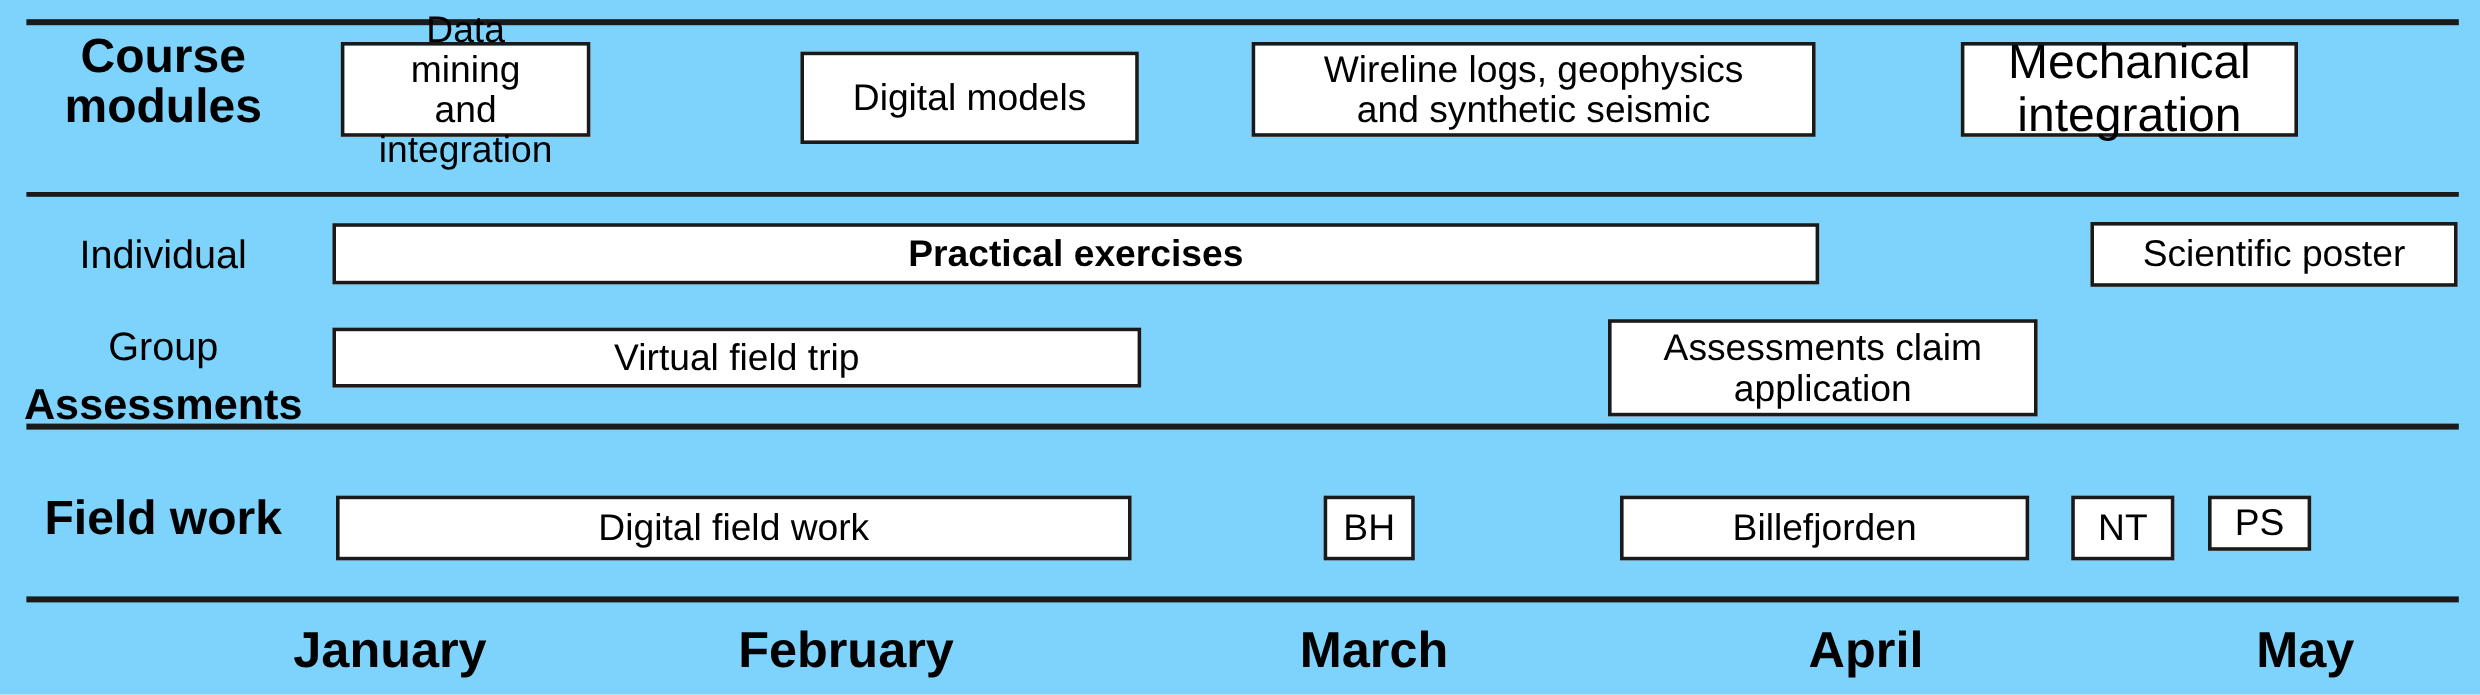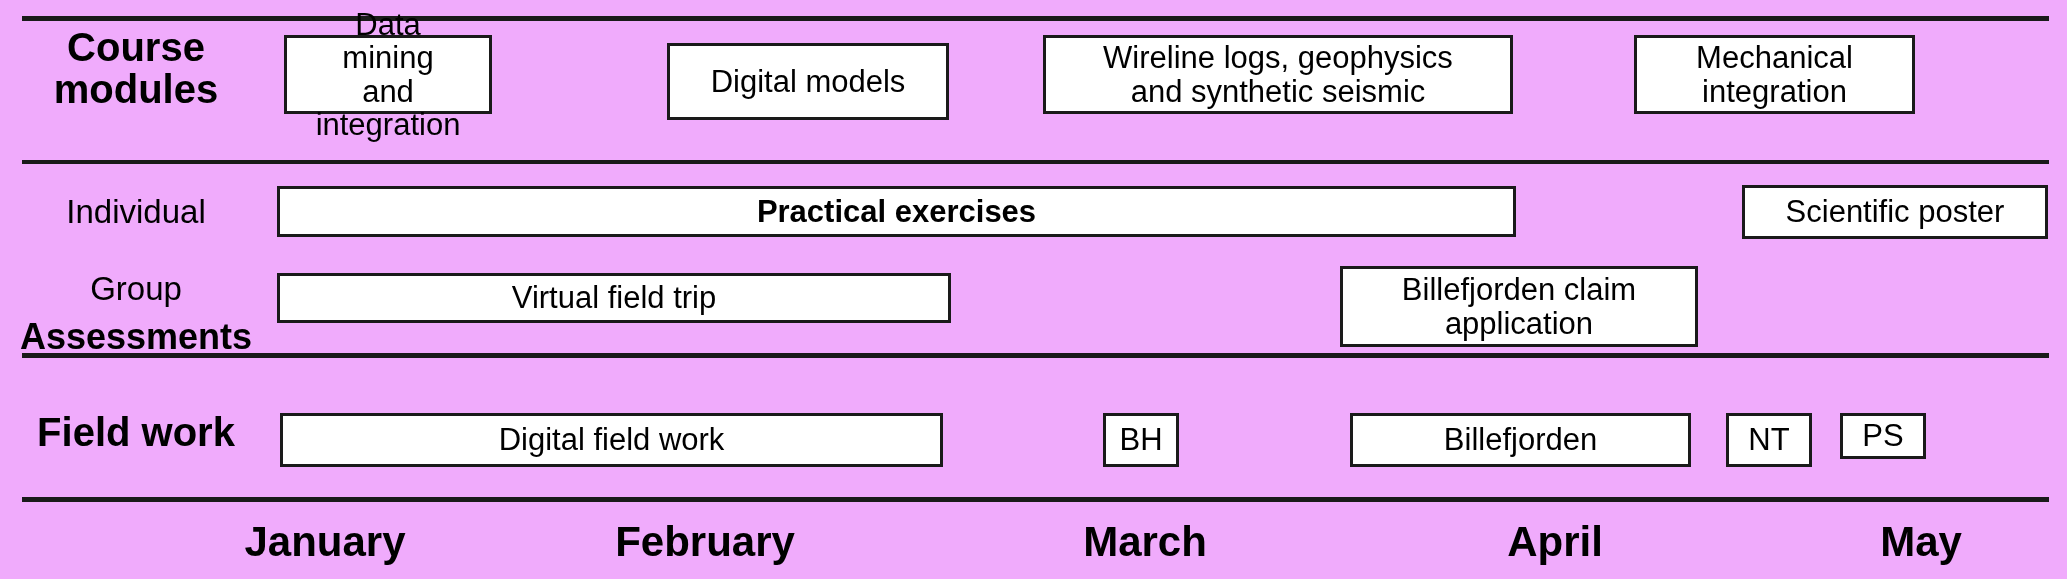--- a/index.html
+++ b/index.html
@@ -8,21 +8,21 @@
     background: #ffffff;
   }
   body {
     font-family: "Liberation Sans", sans-serif;
     color: #1a1a1a;
   }
   #timeline-chart {
     position: relative;
     width: 2067px;
     height: 579px;
-    background: #f0abfc;
+    background: #7dd3fc;
     overflow: hidden;
   }
 
   
   .rule {
     position: absolute;
     left: 22px;
     right: 18px;
     height: 0;
     border-top: 5px solid #1a1a1a;
@@ -93,21 +93,21 @@
     </span>
   </div>
 
   <div class="box" style="left:1043px; top:35px; width:470px; height:79px; font-size:31px;">
     <span>
       <span>Wireline logs, geophysics</span>
       <span>and synthetic seismic</span>
     </span>
   </div>
 
-  <div class="box" style="left:1634px; top:35px; width:281px; height:79px; font-size:31px;">
+  <div class="box" style="left:1634px; top:35px; width:281px; height:79px; font-size:40px;">
     <span>
       <span>Mechanical</span>
       <span>integration</span>
     </span>
   </div>
 
   <div class="row-label plain" style="top:195px; font-size:33px;">
     <div>Individual</div>
   </div>
 
@@ -132,21 +132,21 @@
   </div>
 
   <div class="box" style="left:277px; top:273px; width:674px; height:50px; font-size:31px;">
     <span>
       <span>Virtual field trip</span>
     </span>
   </div>
 
   <div class="box" style="left:1340px; top:266px; width:358px; height:81px; font-size:31px;">
     <span>
-      <span>Billefjorden claim</span>
+      <span>Assessments claim</span>
       <span>application</span>
     </span>
   </div>
 
   <div class="row-label bold" style="top:411px; font-size:40px;">
     <div>Field work</div>
   </div>
 
   <div class="box" style="left:280px; top:413px; width:663px; height:54px; font-size:31px;">
     <span>

